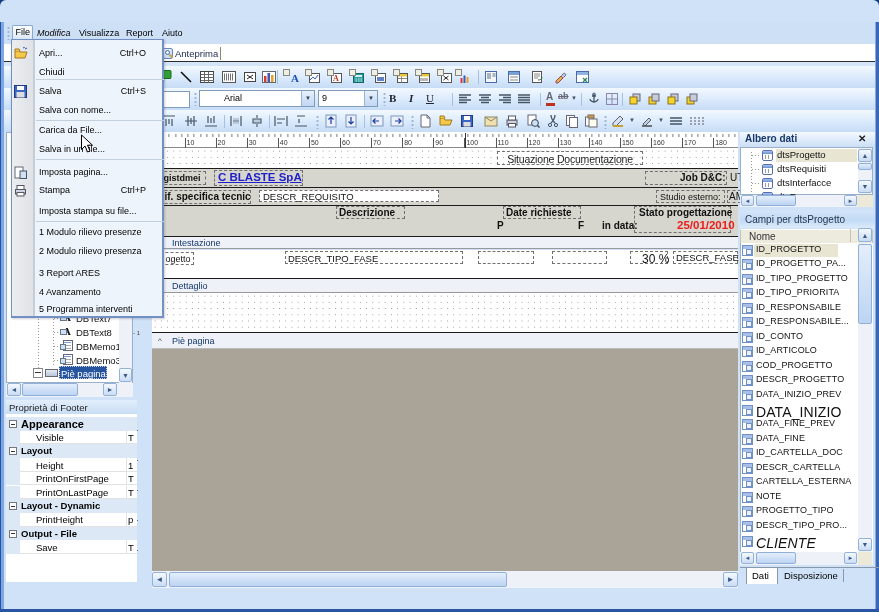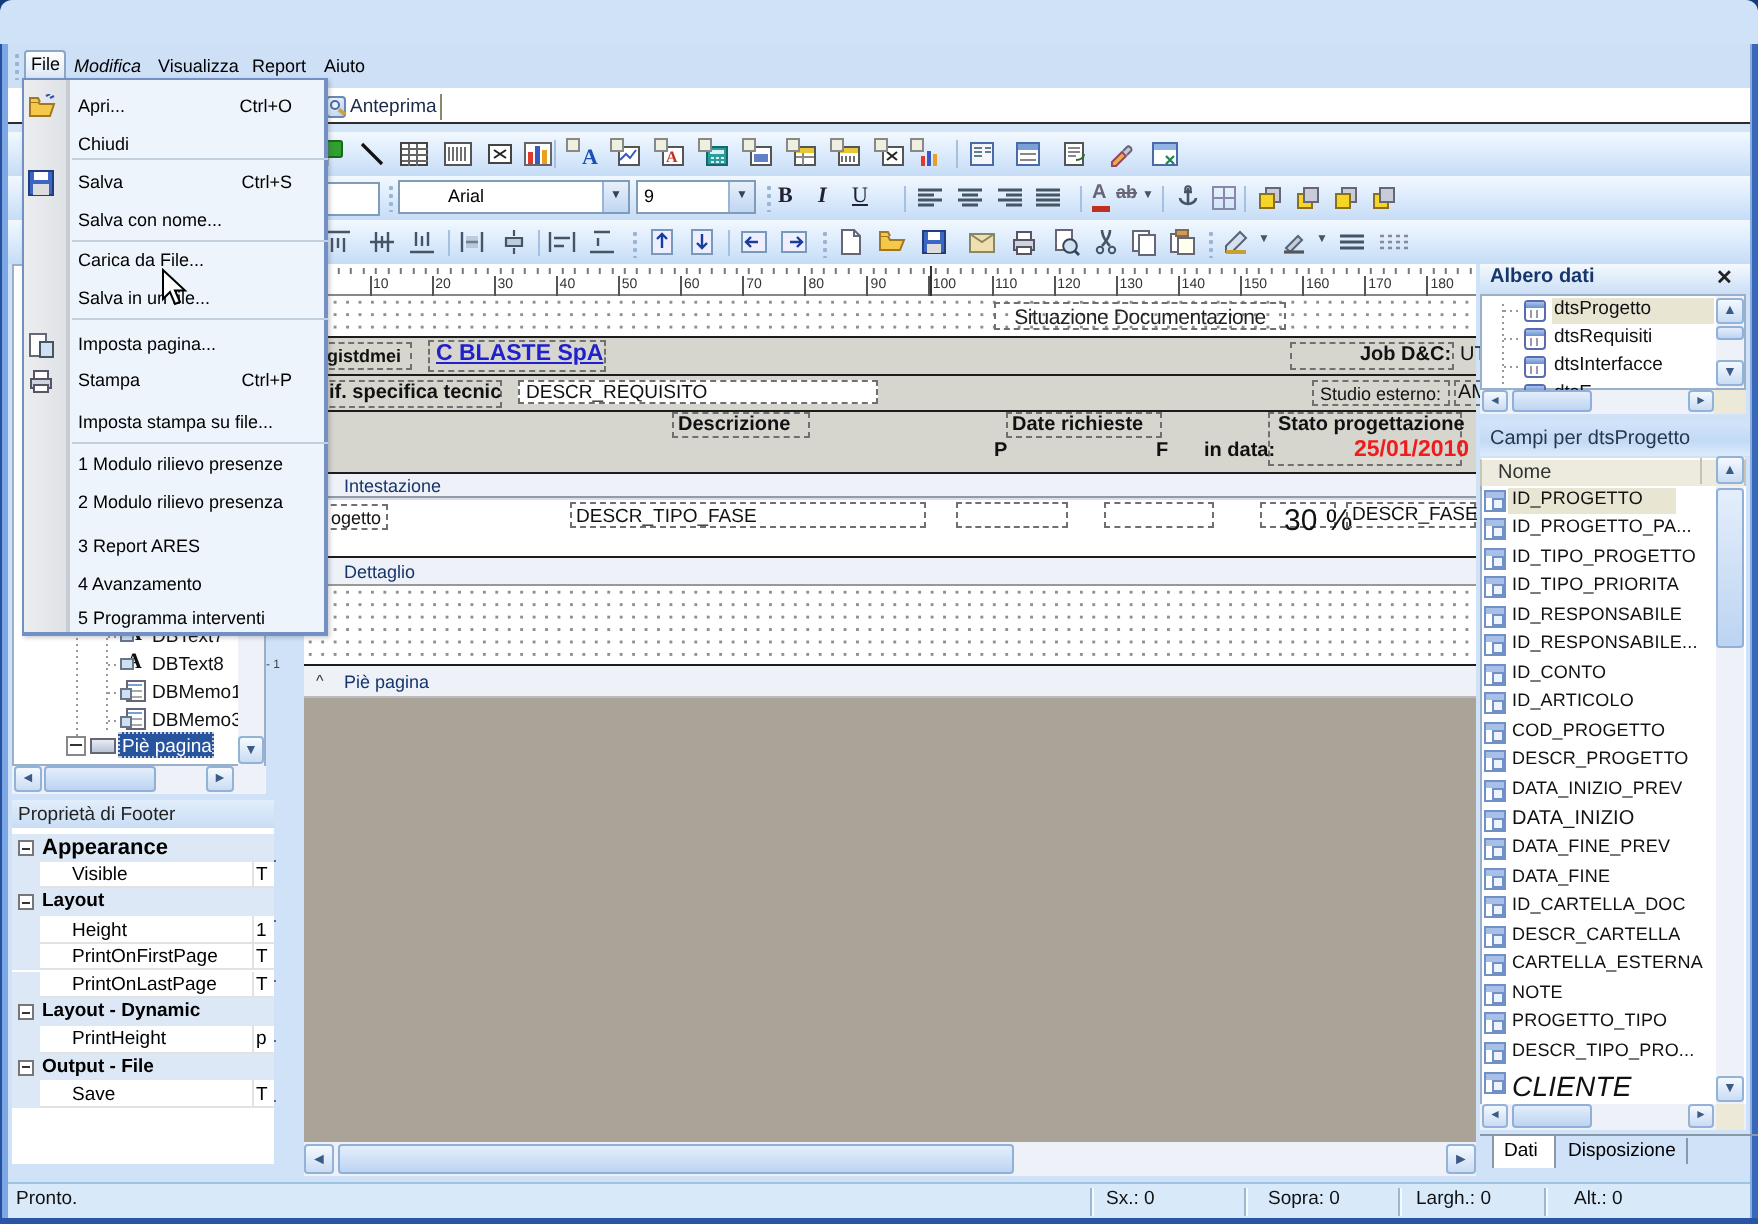--- a/index.html
+++ b/index.html
@@ -387,21 +387,21 @@
 <div class="ab" style="left:158px;top:238px;font-size:8px;color:#333;">^</div>
 <div class="ab" style="left:172px;top:238px;font-size:9px;color:#16366b;">Intestazione</div>
 <div class="ab" style="left:152px;top:250px;width:586px;height:29px;background:#fff;"></div>
 <div class="ab dashbox" style="left:150px;top:252px;width:44px;height:13px;"></div>
 <div class="ab" style="left:165.5px;top:254px;font-size:9px;color:#111;">ogetto</div>
 <div class="ab" style="left:285px;top:251px;width:178px;height:13px;background:#fff;border:1px dashed #707070;"></div>
 <div class="ab" style="left:288px;top:253px;font-size:9.5px;color:#111;">DESCR_TIPO_FASE</div>
 <div class="ab dashbox" style="left:478px;top:251px;width:56px;height:13px;"></div>
 <div class="ab dashbox" style="left:552px;top:251px;width:55px;height:13px;"></div>
 <div class="ab dashbox" style="left:630px;top:251px;width:38px;height:13px;"></div>
-<div class="ab" style="left:642px;top:252px;font-size:15px;color:#111;">30 %</div>
+<div class="ab" style="left:642px;top:252px;font-size:12px;color:#111;">30 %</div>
 <div class="ab dashbox" style="left:673px;top:251px;width:65px;height:13px;"></div>
 <div class="ab" style="left:676px;top:252px;font-size:9.5px;color:#111;">DESCR_FASE</div>
 <div class="ab" style="left:152px;top:278px;width:586px;height:1px;background:#1c1c1c;"></div>
 <div class="ab" style="left:152px;top:279px;width:586px;height:14px;background:#eef2f8;border-bottom:1px solid #999;"></div>
 <div class="ab" style="left:158px;top:281px;font-size:8px;color:#333;">^</div>
 <div class="ab" style="left:172px;top:281px;font-size:9px;color:#16366b;">Dettaglio</div>
 <div class="ab dots" style="left:152px;top:293px;width:586px;height:39px;"></div>
 <div class="ab" style="left:152px;top:332px;width:586px;height:1px;background:#1c1c1c;"></div>
 <div class="ab" style="left:152px;top:333px;width:586px;height:16px;background:#eef2f8;border-bottom:1px solid #bbb;"></div>
 <div class="ab" style="left:158px;top:336px;font-size:8px;color:#333;">^</div>
@@ -583,21 +583,21 @@
 <div class="ab" style="left:743px;top:376.45000000000005px;width:9px;height:3px;background:#a8c0e8;"></div>
 <div class="ab" style="left:746px;top:379.45000000000005px;width:6px;height:6px;background:#eef2fa;border:1px solid #7090c8;"></div>
 <div class="ab" style="left:756px;top:374.45000000000005px;font-size:9px;color:#111;white-space:nowrap;letter-spacing:0.1px;">DESCR_PROGETTO</div>
 <div class="ab" style="left:742px;top:390.0px;width:11px;height:11px;background:#fff;border:1px solid #7090c8;"></div>
 <div class="ab" style="left:743px;top:391.0px;width:9px;height:3px;background:#a8c0e8;"></div>
 <div class="ab" style="left:746px;top:394.0px;width:6px;height:6px;background:#eef2fa;border:1px solid #7090c8;"></div>
 <div class="ab" style="left:756px;top:389.0px;font-size:9px;color:#111;white-space:nowrap;letter-spacing:0.1px;">DATA_INIZIO_PREV</div>
 <div class="ab" style="left:742px;top:404.55px;width:11px;height:11px;background:#fff;border:1px solid #7090c8;"></div>
 <div class="ab" style="left:743px;top:405.55px;width:9px;height:3px;background:#a8c0e8;"></div>
 <div class="ab" style="left:746px;top:408.55px;width:6px;height:6px;background:#eef2fa;border:1px solid #7090c8;"></div>
-<div class="ab" style="left:756px;top:403.55px;font-size:10px;color:#111;white-space:nowrap;letter-spacing:0.1px;">DATA_INIZIO</div>
+<div class="ab" style="left:756px;top:403.55px;font-size:14px;color:#111;white-space:nowrap;letter-spacing:0.1px;">DATA_INIZIO</div>
 <div class="ab" style="left:742px;top:419.1px;width:11px;height:11px;background:#fff;border:1px solid #7090c8;"></div>
 <div class="ab" style="left:743px;top:420.1px;width:9px;height:3px;background:#a8c0e8;"></div>
 <div class="ab" style="left:746px;top:423.1px;width:6px;height:6px;background:#eef2fa;border:1px solid #7090c8;"></div>
 <div class="ab" style="left:756px;top:418.1px;font-size:9px;color:#111;white-space:nowrap;letter-spacing:0.1px;">DATA_FINE_PREV</div>
 <div class="ab" style="left:742px;top:433.65px;width:11px;height:11px;background:#fff;border:1px solid #7090c8;"></div>
 <div class="ab" style="left:743px;top:434.65px;width:9px;height:3px;background:#a8c0e8;"></div>
 <div class="ab" style="left:746px;top:437.65px;width:6px;height:6px;background:#eef2fa;border:1px solid #7090c8;"></div>
 <div class="ab" style="left:756px;top:432.65px;font-size:9px;color:#111;white-space:nowrap;letter-spacing:0.1px;">DATA_FINE</div>
 <div class="ab" style="left:742px;top:448.20000000000005px;width:11px;height:11px;background:#fff;border:1px solid #7090c8;"></div>
 <div class="ab" style="left:743px;top:449.20000000000005px;width:9px;height:3px;background:#a8c0e8;"></div>
@@ -633,31 +633,20 @@
 <div class="ab" style="left:740px;top:552px;width:133px;height:13px;background:#eef2f8;"></div>
 <div class="sbtn ab" style="left:741px;top:552px;width:13px;height:12px;font-size:6px;line-height:11px;">◄</div>
 <div class="sthumb ab" style="left:756px;top:552px;width:40px;height:12px;"></div>
 <div class="sbtn ab" style="left:844px;top:552px;width:13px;height:12px;font-size:6px;line-height:11px;">►</div>
 <div class="ab" style="left:858px;top:552px;width:14px;height:13px;background:#ece9d8;"></div>
 <div class="ab" style="left:740px;top:567px;width:139px;height:1px;background:#8898a8;"></div>
 <div class="ab" style="left:746px;top:567px;width:32px;height:17px;background:#fff;border:1px solid #8898a8;border-bottom:none;"></div>
 <div class="ab" style="left:752px;top:570px;font-size:9.5px;color:#000;">Dati</div>
 <div class="ab" style="left:784px;top:570px;font-size:9.5px;color:#000;">Disposizione</div>
 <div class="ab" style="left:843px;top:569px;width:1px;height:13px;background:#8898a8;"></div>
-<div id="statusbar" class="ab">
-<div class="ab" style="left:4px;top:2px;">Pronto.</div>
-<div class="ssep ab" style="left:541px;"></div>
-<div class="ssep ab" style="left:618px;"></div>
-<div class="ssep ab" style="left:695px;"></div>
-<div class="ssep ab" style="left:768px;"></div>
-<div class="ab" style="left:549px;top:2px;">Sx.: 0</div>
-<div class="ab" style="left:630px;top:2px;">Sopra: 0</div>
-<div class="ab" style="left:704px;top:2px;">Largh.: 0</div>
-<div class="ab" style="left:783px;top:2px;">Alt.: 0</div>
-</div>
 <div id="fmenu" class="ab">
 <div class="ab" style="left:0;top:0;width:21px;height:276px;background:linear-gradient(90deg,#ecedef,#dfe2e6);"></div>
 <div class="ab" style="left:21px;top:0;width:1.5px;height:276px;background:#c8cdd4;"></div>
 <div class="msep ab" style="top:39.099999999999994px;"></div>
 <div class="msep ab" style="top:80.3px;"></div>
 <div class="msep ab" style="top:119.80000000000001px;"></div>
 <div class="msep ab" style="top:181.8px;"></div>
 <div class="mi ab" style="top:8.299999999999997px;">Apri...</div>
 <div class="ab" style="right:16px;top:8.299999999999997px;font-size:9px;color:#000;">Ctrl+O</div>
 <svg class="ab" style="left:2px;top:7.299999999999997px" width="14" height="12" viewBox="0 0 14 12">

